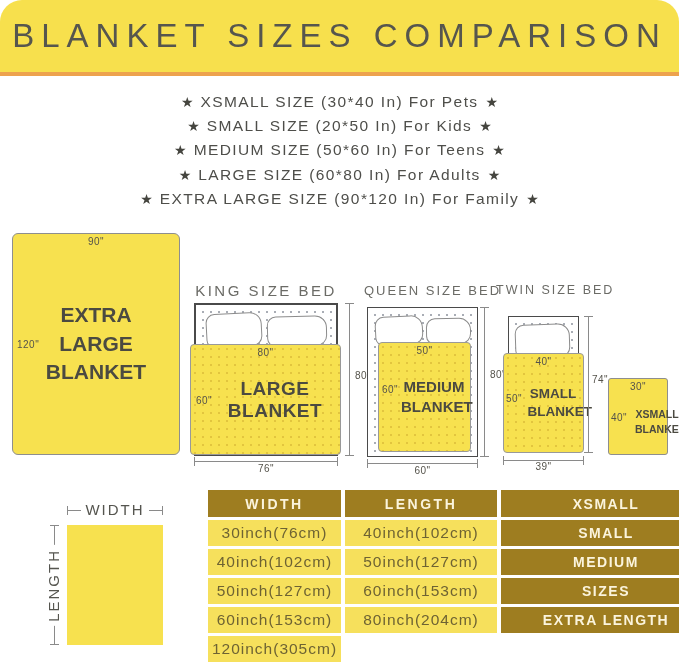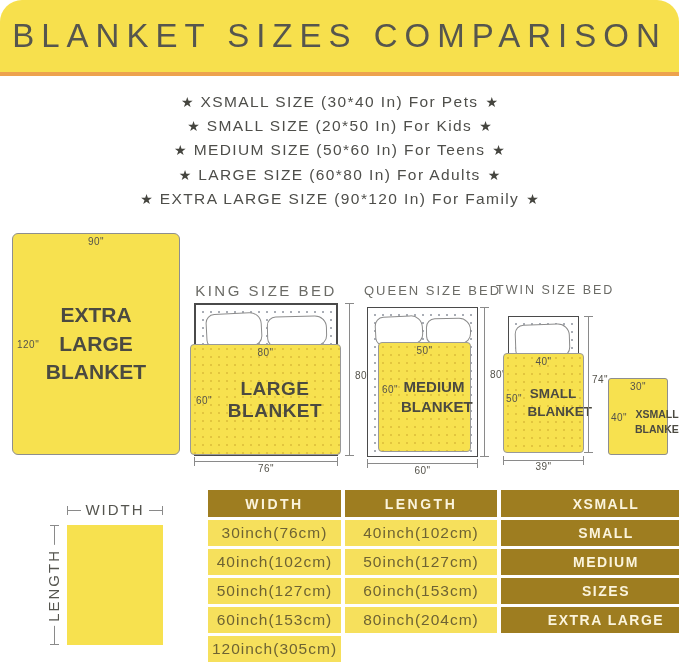--- a/index.html
+++ b/index.html
@@ -203,17 +203,17 @@
       <div class="cell data">40inch(102cm)</div>
       <div class="cell rowlabel">SMALL</div>
       <div class="cell data">40inch(102cm)</div>
       <div class="cell data">50inch(127cm)</div>
       <div class="cell rowlabel">MEDIUM</div>
       <div class="cell data">50inch(127cm)</div>
       <div class="cell data">60inch(153cm)</div>
       <div class="cell rowlabel">SIZES</div>
       <div class="cell data">60inch(153cm)</div>
       <div class="cell data">80inch(204cm)</div>
-      <div class="cell rowlabel">EXTRA LARGE</div>
+      <div class="cell rowlabel">EXTRA LENGTH</div>
       <div class="cell data">120inch(305cm)</div>
     </div>
 
 </div>
 
 </body></html>

